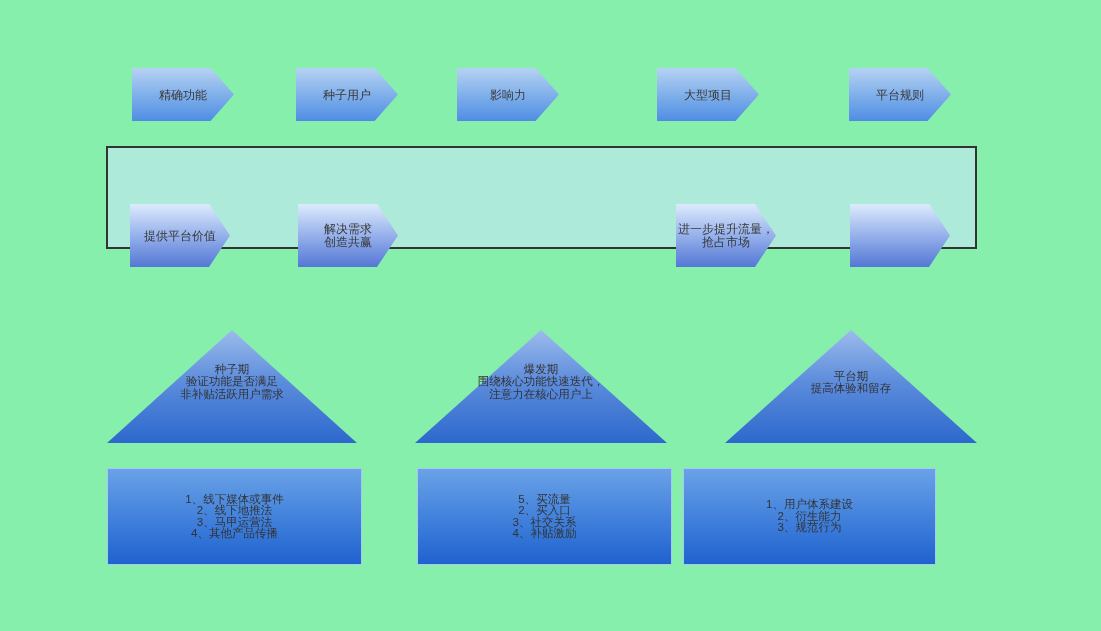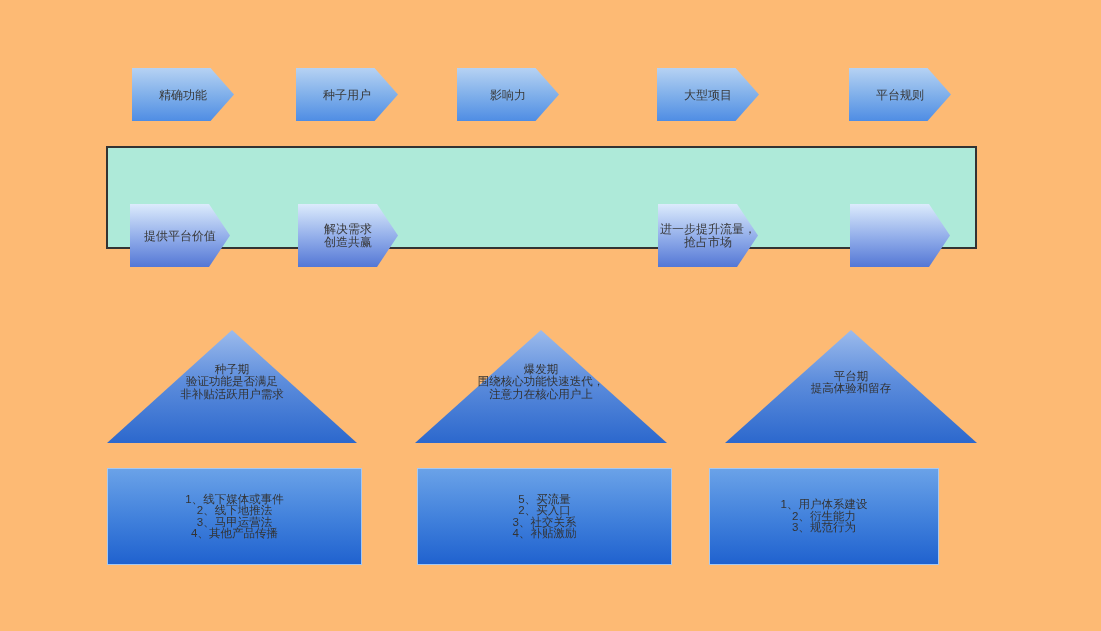--- a/index.html
+++ b/index.html
@@ -1,20 +1,20 @@
 <!DOCTYPE html>
 <html><head>
 <meta charset="utf-8">
 <style>
   html, body { margin: 0; padding: 0; background: #f2f2f2; }
   .canvas {
     position: relative;
     width: 1101px;
     height: 631px;
-    background: #fdba74;
+    background: #86efac;
     font-family: "Liberation Sans", sans-serif;
     overflow: hidden;
     color: #383838;
   }
 
   
   .top-arrow {
     position: absolute;
     top: 68px;
     width: 102px;
@@ -141,21 +141,21 @@
 
   <div class="band-arrow" style="left:130px">
     <div class="shape"></div>
     <div class="arrow-label">提供平台价值</div>
   </div>
   <div class="band-arrow" style="left:298px">
     <div class="shape"></div>
     <div class="arrow-label">解决需求
 创造共赢</div>
   </div>
-  <div class="band-arrow" style="left:658px">
+  <div class="band-arrow" style="left:676px">
     <div class="shape"></div>
     <div class="arrow-label">进一步提升流量，
 抢占市场</div>
   </div>
   <div class="band-arrow" style="left:850px">
     <div class="shape"></div>
   </div>
 
   <div class="triangle" style="left:415px; width:252px">
     <div class="shape"></div>
@@ -180,19 +180,19 @@
 2、线下地推法
 3、马甲运营法
 4、其他产品传播</div>
   </div>
   <div class="tactics" style="left:417px; width:255px">
     <div class="box-label">5、买流量
 2、买入口
 3、社交关系
 4、补贴激励</div>
   </div>
-  <div class="tactics" style="left:709px; width:230px">
+  <div class="tactics" style="left:683px; width:253px">
     <div class="box-label">1、用户体系建设
 2、衍生能力
 3、规范行为</div>
   </div>
 
 </div>
 
 </body></html>

